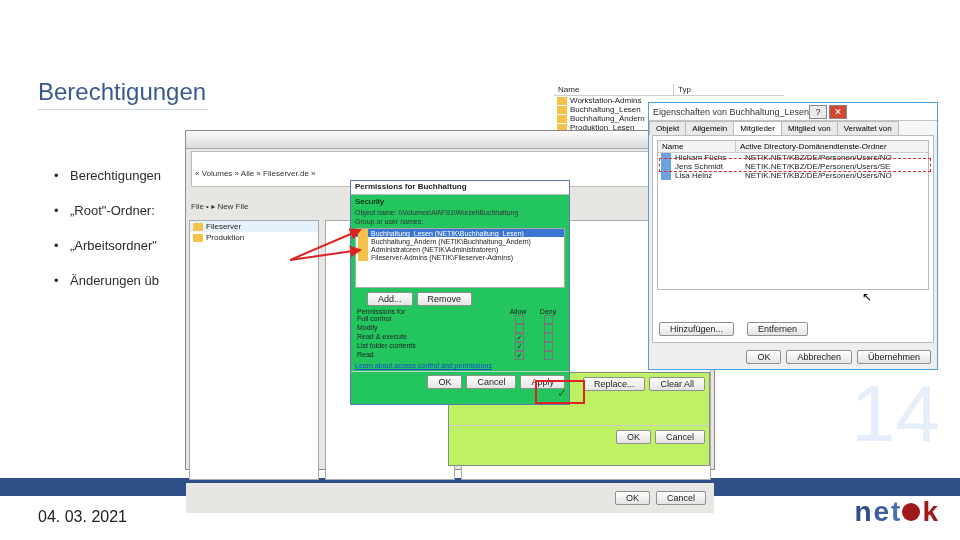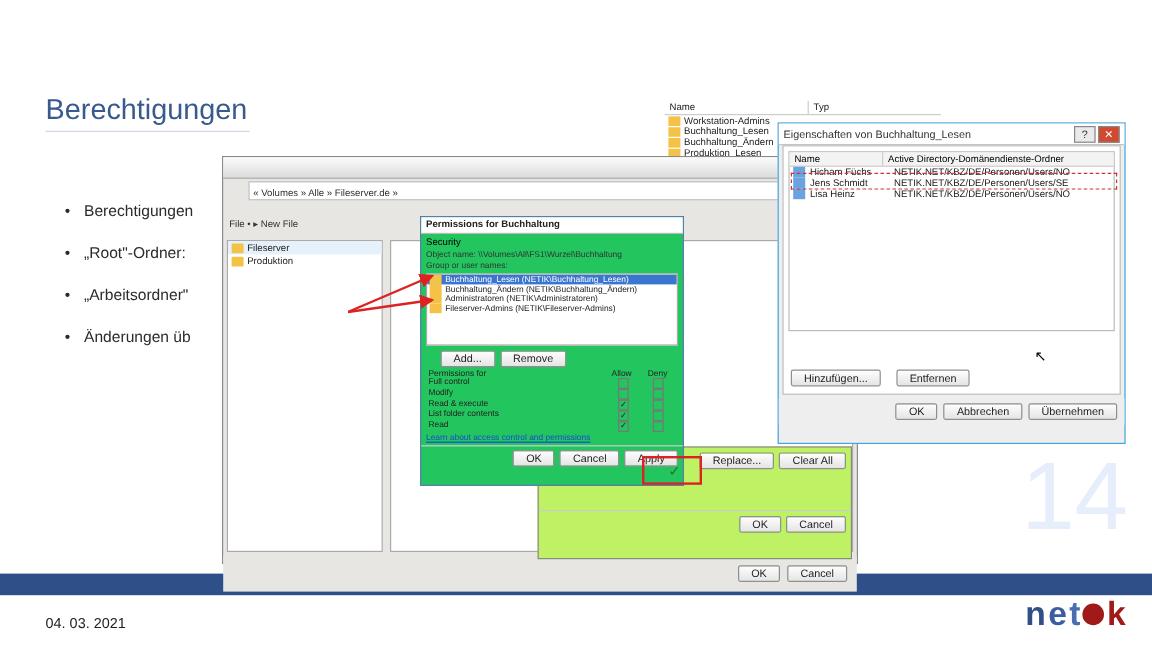--- a/index.html
+++ b/index.html
@@ -1,32 +1,32 @@
 <!DOCTYPE html>
 <html><head>
 <meta charset="utf-8">
 <style>
 *{box-sizing:border-box;margin:0;padding:0;font-family:"Segoe UI",Arial,sans-serif}
 body{width:960px;height:540px;background:#fff;position:relative;overflow:hidden}
 .slide-title{position:absolute;top:78px;left:38px;font-size:24px;color:#395a8f;font-weight:400;border-bottom:1px solid #cfd6e3;padding-bottom:3px;width:170px}
 .bullets{position:absolute;top:168px;left:54px;list-style:none;font-size:13px;color:#2b2b2b}
 .bullets li{margin-bottom:20px;position:relative;padding-left:16px}
 .bullets li::before{content:"•";position:absolute;left:0;color:#2b2b2b}
-.date{position:absolute;bottom:14px;left:38px;font-size:12px;color:#222}
+.date{position:absolute;bottom:14px;left:38px;font-size:16px;color:#222}
 .bluebar{position:absolute;left:0;bottom:44px;width:100%;height:18px;background:#2f4f88}
 .pagenum{position:absolute;right:20px;bottom:80px;font-size:80px;color:#e6eefc;font-weight:300;z-index:0}
 .logo{position:absolute;right:22px;bottom:12px;display:flex;align-items:center;gap:2px}
 .logo .dot{width:18px;height:18px;border-radius:50%}
 .logo .txt{font-size:28px;font-weight:700}
 .logo .n{color:#2f4f88}.logo .e{color:#3a5ea0}.logo .t{color:#4a6fb0}.logo .k{color:#a01a1a}
 .logo .dot.red{background:#a01a1a}
 
 .win-grey{position:absolute;top:130px;left:185px;width:530px;height:340px;background:#e8e6e2;border:1px solid #8a8a8a;font-size:9px;z-index:2}
 .win-grey .titlebar{height:18px;background:linear-gradient(#fbfbfb,#dcdcdc);border-bottom:1px solid #aaa;display:flex;align-items:center;padding:0 5px;font-size:9px;color:#333}
-.addrbar{height:16px;background:#fff;margin:2px 21px 0;border:1px solid #bbb;font-size:8px;padding:4px 3px;color:#333}
+.addrbar{height:16px;background:#fff;margin:2px 5px 0;border:1px solid #bbb;font-size:8px;padding:17px 3px;color:#333}
 .filetoolbar{height:14px;font-size:8px;color:#333;padding:15px 5px}
 .body3col{display:flex;height:266px}
 .col{border:1px solid #aaa;background:#fff;margin:3px}
 .colA{width:130px}.colB{width:130px}.colC{flex:1}
 .folderrow{display:flex;align-items:center;gap:3px;padding:1px 3px;font-size:8px;color:#222}
 .folderrow.sel{background:#e5f1fb}
 .ficon{width:10px;height:8px;background:#f4c246;border-radius:1px}
 .bottombar{height:30px;background:#e8e6e2;display:flex;align-items:center;justify-content:flex-end;gap:6px;padding:4px 8px}
 .btn{font-size:9px;background:linear-gradient(#fefefe,#e4e4e4);border:1px solid #8f8f8f;padding:1px 10px;color:#222;border-radius:2px}
 
@@ -56,21 +56,21 @@
 .redbox .ck{position:absolute;top:4px;left:20px;color:#2b6b2b;font-size:12px}
 
 .adlist{position:absolute;top:84px;left:554px;width:230px;height:110px;background:#fff;font-size:8px;color:#222;z-index:1}
 .adlist .hdr{display:flex;font-size:8px;border-bottom:1px solid #ccc}
 .adlist .hdr span{padding:1px 4px}
 .adlist .hdr span:first-child{width:120px;border-right:1px solid #ccc}
 .adrow{display:flex;align-items:center;gap:3px;padding:0 3px}
 .adrow .ai{width:10px;height:8px;background:#f4c246}
 
 .props{position:absolute;top:102px;left:648px;width:290px;height:268px;background:#efeeee;border:1px solid #42a5e0;z-index:5;font-size:9px}
-.props .titlebar{height:18px;background:#fff;border-bottom:1px solid #c4c4c4;display:flex;align-items:center;justify-content:space-between;padding:0 4px;font-size:9px;color:#333}
+.props .titlebar{height:18px;background:#fff;border-bottom:1px solid #c4c4c4;display:flex;align-items:center;padding:0 4px;font-size:9px;color:#333}
 .winbtns{display:flex;gap:2px}
 .wb{width:18px;height:14px;display:flex;align-items:center;justify-content:center;font-size:9px;border:1px solid #888}
 .wb.q{background:#eaeaea}
 .wb.x{background:#d04a2f;color:#fff}
 .tabs{display:flex;font-size:8px;background:#f6f6f6}
 .tabs span{padding:2px 6px;border:1px solid #bbb;border-bottom:none;background:#e9e9e9;margin-right:-1px}
 .tabs span.act{background:#fff;font-weight:400}
 .tabbody{background:#fff;margin:0 3px 3px;border:1px solid #bbb;height:208px;position:relative}
 .membtbl{margin:4px;border:1px solid #bbb;height:150px}
 .membtbl .hd{display:flex;font-size:8px;background:#f3f3f3;border-bottom:1px solid #ccc}
@@ -240,20 +240,27 @@
   </div>
 
 <div class="props">
   <div class="titlebar">
     <span>Eigenschaften von Buchhaltung_Lesen</span>
     <span class="winbtns">
       <span class="wb q">?</span>
       <span class="wb x">✕</span>
     </span>
   </div>
+  <div class="tabs">
+    <span>Objekt</span>
+    <span>Allgemein</span>
+    <span class="act">Mitglieder</span>
+    <span>Mitglied von</span>
+    <span>Verwaltet von</span>
+  </div>
   <div class="tabbody">
     <div class="membtbl">
       <div class="hd">
           <span>Name</span>
           <span>Active Directory-Domänendienste-Ordner</span>
         </div>
       <div class="mr">
           <span class="mi"></span>
           <span style="width:66px">Hicham Füchs</span>
           <span>NETIK.NET/KBZ/DE/Personen/Users/NO</span>

